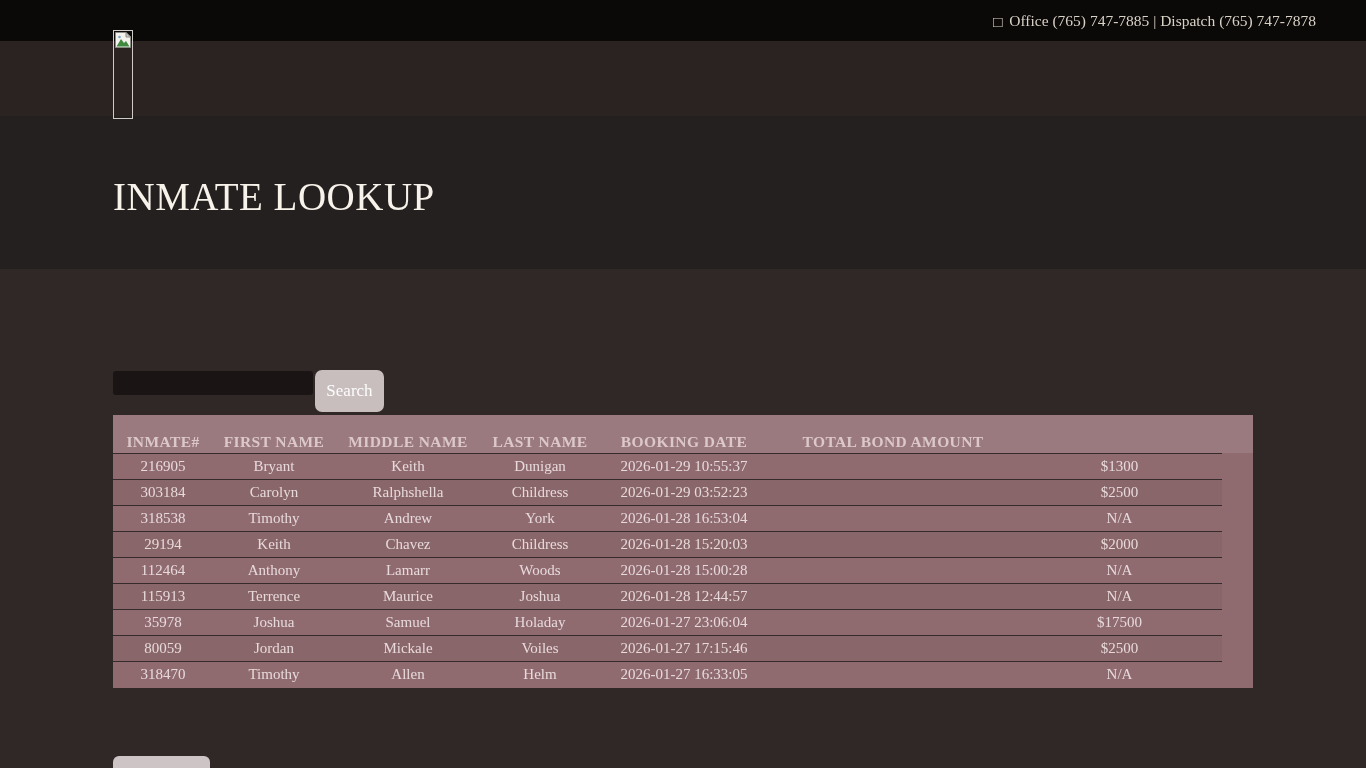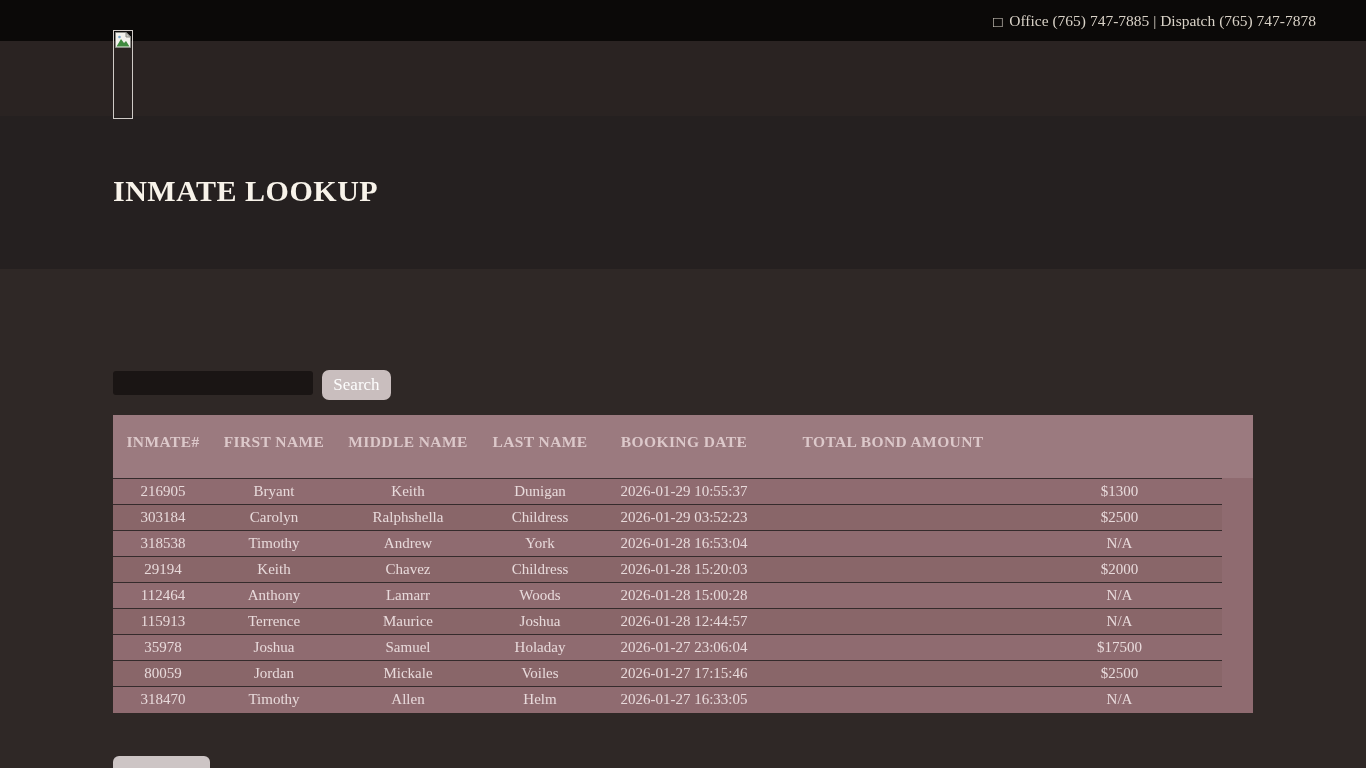--- a/index.html
+++ b/index.html
@@ -56,22 +56,22 @@
     display:block;
     cursor:pointer;
   }
   .logo-box svg{display:block;margin:1px 0 0 1px;}
   .hero{
     height:153px;
     background:var(--c-hero-bg);
   }
   .hero h1{
     padding:58px 0 0 113px;
-    font-size:30px;
-    font-weight:bold;
+    font-size:39px;
+    font-weight:normal;
     letter-spacing:0.5px;
     color:var(--c-title-text);
   }
   .content{
     height:499px;
     background:var(--c-page-bg);
     position:relative;
   }
   .search-row{
     position:absolute;
@@ -86,41 +86,41 @@
     background:var(--c-input-bg);
     border:none;
     border-radius:3px;
     color:#ddd3d3;
     font-family:"Liberation Serif", serif;
     font-size:14px;
     padding:0 6px;
     outline:none;
   }
   .search-btn{
-    margin-left:9px;
+    margin-left:2px;
     margin-top:-1px;
     width:69px;
-    height:30px;
+    height:42px;
     background:var(--c-button-bg);
     border:none;
     border-radius:7px;
     color:#fdfdfd;
     font-family:"Liberation Serif", serif;
     font-size:17px;
     cursor:pointer;
   }
   .table-wrap{
     position:absolute;
     left:113px;
     top:146px;
     width:1140px;
   }
   .thead{
     width:1140px;
-    height:63px;
+    height:38px;
     background:var(--c-table-header-bg);
   }
   .hrow{
     width:1109px;
     height:53px;
     display:flex;
   }
   .hcell{
     display:flex;
     align-items:center;

